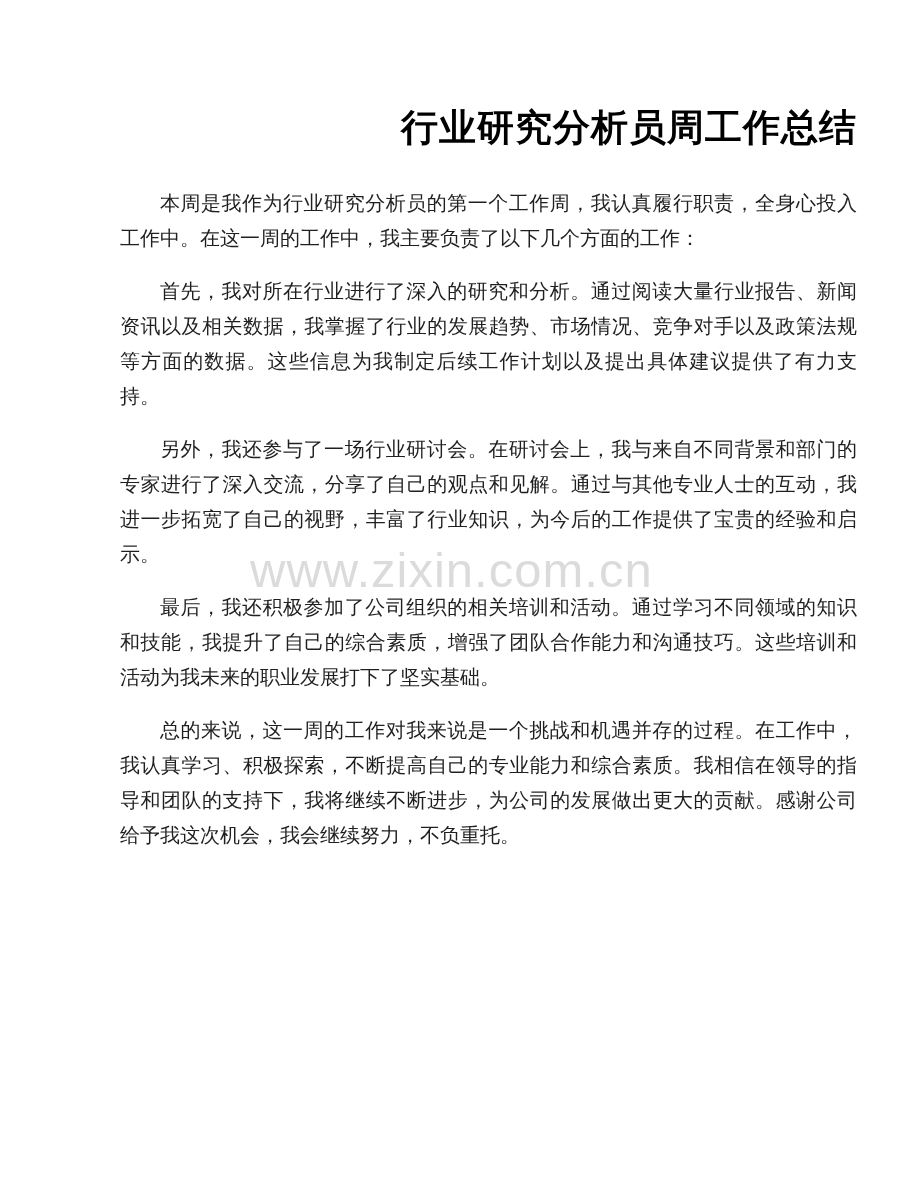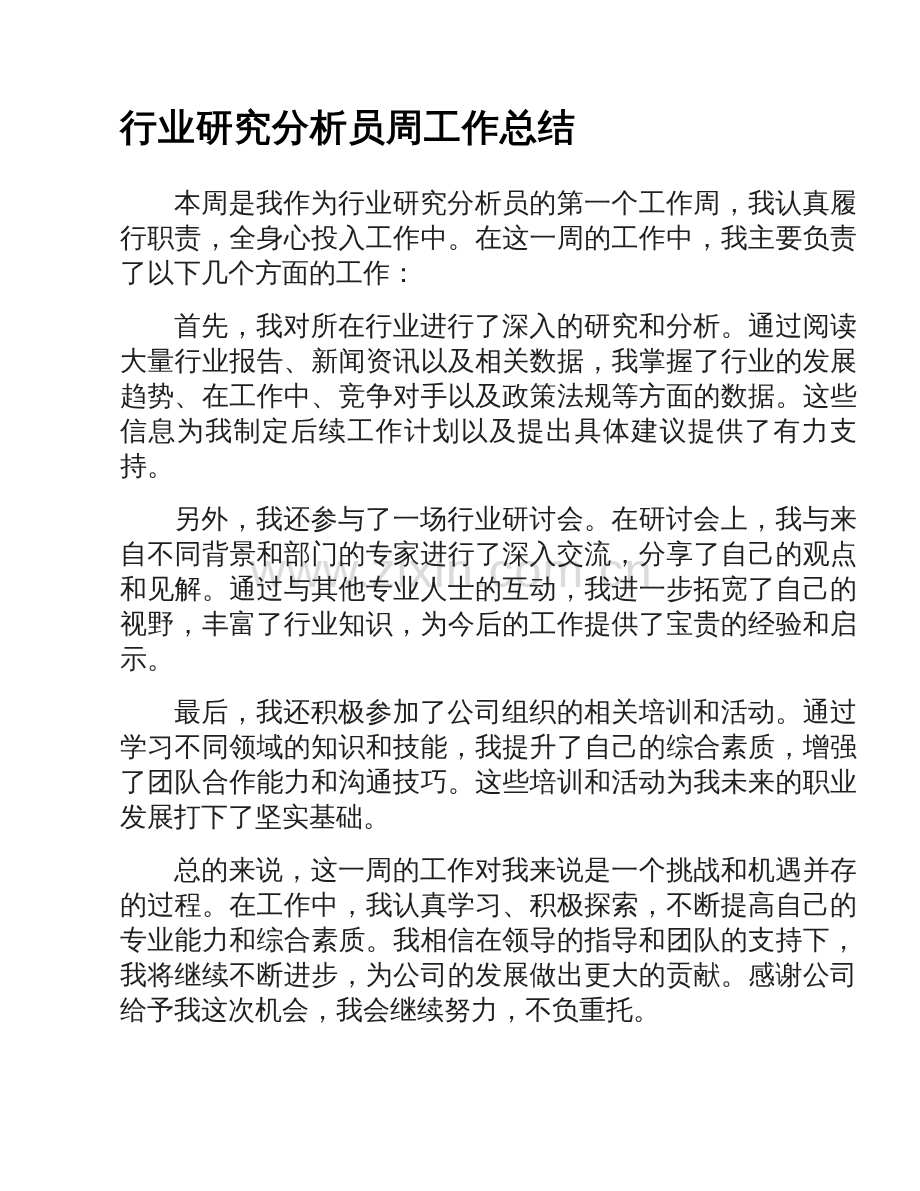--- a/index.html
+++ b/index.html
@@ -31,54 +31,54 @@
   }
   .content {
     position: absolute;
     left: 120px;
     top: 0;
     width: 737px;
     z-index: 1;
   }
   .doc-title {
     margin: 106px 0 0 0;
-    text-align: left;
+    text-align: right;
     font-family: "Liberation Sans", "DejaVu Sans", sans-serif;
     font-size: 37px;
     line-height: 44px;
     font-weight: 700;
     letter-spacing: 1px;
     color: #000000;
   }
   .body-text {
     margin-top: 36px;
   }
   .body-text p {
     margin: 0 0 18px 0;
-    font-size: 27px;
+    font-size: 20px;
     line-height: 35px;
     color: #1f1f1f;
     text-align: justify;
     text-indent: 2em;
     letter-spacing: 0;
   }
 </style>
 </head>
 <body>
 
 <div class="page">
 
   <div class="watermark">www.zixin.com.cn</div>
 
   <div class="content">
 
     <h1 class="doc-title">行业研究分析员周工作总结</h1>
 
     <div class="body-text">
       <p>本周是我作为行业研究分析员的第一个工作周，我认真履行职责，全身心投入工作中。在这一周的工作中，我主要负责了以下几个方面的工作：</p>
-      <p>首先，我对所在行业进行了深入的研究和分析。通过阅读大量行业报告、新闻资讯以及相关数据，我掌握了行业的发展趋势、在工作中、竞争对手以及政策法规等方面的数据。这些信息为我制定后续工作计划以及提出具体建议提供了有力支持。</p>
+      <p>首先，我对所在行业进行了深入的研究和分析。通过阅读大量行业报告、新闻资讯以及相关数据，我掌握了行业的发展趋势、市场情况、竞争对手以及政策法规等方面的数据。这些信息为我制定后续工作计划以及提出具体建议提供了有力支持。</p>
       <p>另外，我还参与了一场行业研讨会。在研讨会上，我与来自不同背景和部门的专家进行了深入交流，分享了自己的观点和见解。通过与其他专业人士的互动，我进一步拓宽了自己的视野，丰富了行业知识，为今后的工作提供了宝贵的经验和启示。</p>
       <p>最后，我还积极参加了公司组织的相关培训和活动。通过学习不同领域的知识和技能，我提升了自己的综合素质，增强了团队合作能力和沟通技巧。这些培训和活动为我未来的职业发展打下了坚实基础。</p>
       <p>总的来说，这一周的工作对我来说是一个挑战和机遇并存的过程。在工作中，我认真学习、积极探索，不断提高自己的专业能力和综合素质。我相信在领导的指导和团队的支持下，我将继续不断进步，为公司的发展做出更大的贡献。感谢公司给予我这次机会，我会继续努力，不负重托。</p>
     </div>
 
   </div>
 </div>
 
 </body></html>

